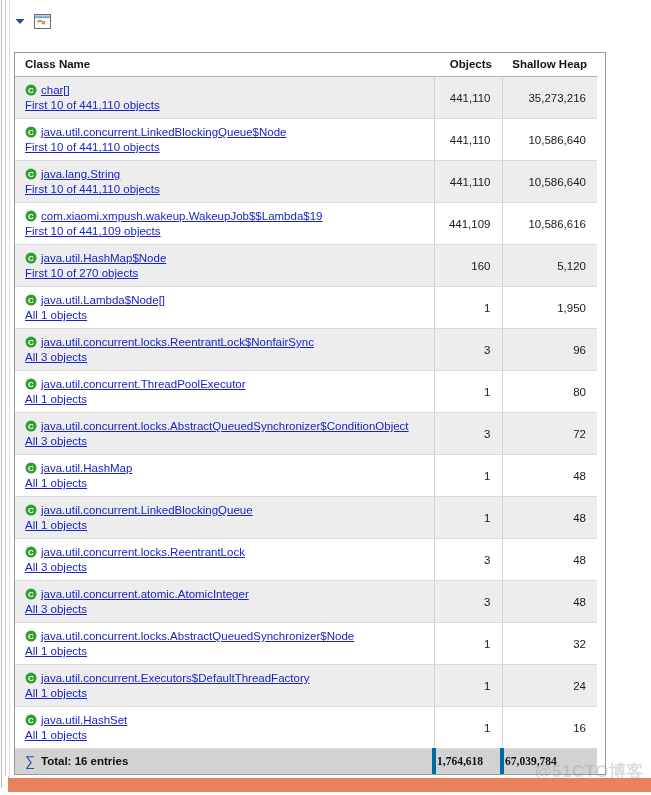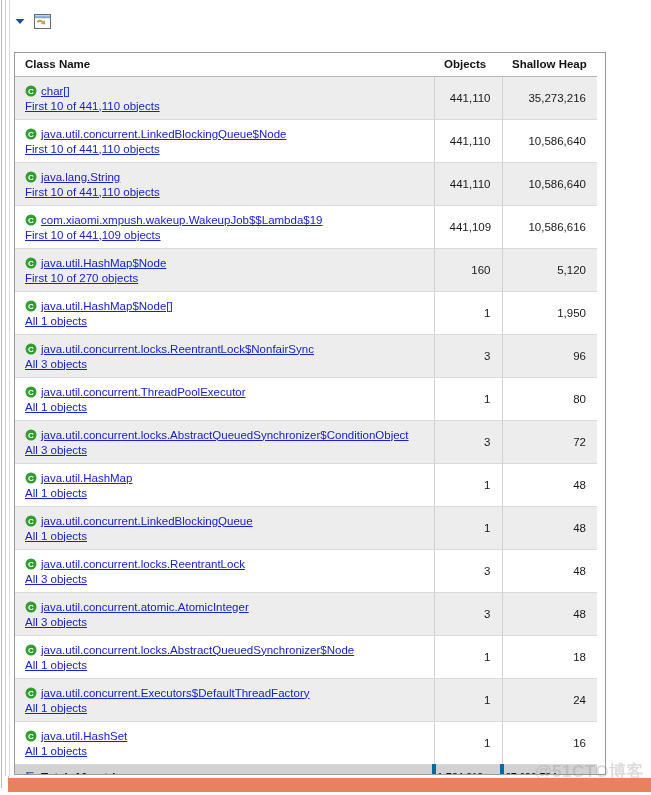--- a/index.html
+++ b/index.html
@@ -93,29 +93,29 @@
     font-size: 11.5px;
     font-weight: bold;
     color: #131313;
     text-align: left;
     padding: 5px 8px 6px 10px;
     border-bottom: 1px solid #b5b5b5;
     height: 23px;
     vertical-align: middle;
     white-space: nowrap;
   }
-  thead th.num { padding-right: 10px; }
+  thead th.num { text-align: right; padding-right: 10px; }
 
   tbody tr.even td { background: #ededed; }
   tbody tr.odd  td { background: #ffffff; }
 
   tbody td {
     border-bottom: 1px solid #dadada;
     vertical-align: middle;
-    padding: 15px;
+    padding: 0;
     height: 42px;
   }
   tbody td.cell-name { padding: 4px 6px 4px 10px; }
   tbody td.cell-num {
     text-align: right;
     padding-right: 11px;
     font-size: 11.5px;
     color: #1a1a1a;
     border-left: 1px solid #d2d2d2;
     font-family: "Liberation Sans", sans-serif;
@@ -299,21 +299,21 @@
               </div><span class="sub-link">First 10 of 270 objects</span></td>
             <td class="cell-num">160</td>
             <td class="cell-num">5,120</td>
           </tr>
           <tr class="odd">
             <td class="cell-name"><div class="cls-line">
                 <span class="cls-ico"><svg width="12" height="12" viewBox="0 0 12 12">
                     <circle cx="6" cy="6" r="5.5" fill="#2f9e2f"></circle>
                     <text x="6" y="8.9" text-anchor="middle" font-size="8" font-family="Liberation Sans, sans-serif" font-weight="bold" fill="#ffffff">C</text>
                   </svg></span>
-                <span class="cls-link">java.util.HashMap$Node[]</span>
+                <span class="cls-link">java.util.Lambda$Node[]</span>
               </div><span class="sub-link">All 1 objects</span></td>
             <td class="cell-num">1</td>
             <td class="cell-num">1,950</td>
           </tr>
           <tr class="even">
             <td class="cell-name"><div class="cls-line">
                 <span class="cls-ico"><svg width="12" height="12" viewBox="0 0 12 12">
                     <circle cx="6" cy="6" r="5.5" fill="#2f9e2f"></circle>
                     <text x="6" y="8.9" text-anchor="middle" font-size="8" font-family="Liberation Sans, sans-serif" font-weight="bold" fill="#ffffff">C</text>
                   </svg></span>
@@ -390,21 +390,21 @@
           </tr>
           <tr class="odd">
             <td class="cell-name"><div class="cls-line">
                 <span class="cls-ico"><svg width="12" height="12" viewBox="0 0 12 12">
                     <circle cx="6" cy="6" r="5.5" fill="#2f9e2f"></circle>
                     <text x="6" y="8.9" text-anchor="middle" font-size="8" font-family="Liberation Sans, sans-serif" font-weight="bold" fill="#ffffff">C</text>
                   </svg></span>
                 <span class="cls-link">java.util.concurrent.locks.AbstractQueuedSynchronizer$Node</span>
               </div><span class="sub-link">All 1 objects</span></td>
             <td class="cell-num">1</td>
-            <td class="cell-num">18</td>
+            <td class="cell-num">32</td>
           </tr>
           <tr class="even">
             <td class="cell-name"><div class="cls-line">
                 <span class="cls-ico"><svg width="12" height="12" viewBox="0 0 12 12">
                     <circle cx="6" cy="6" r="5.5" fill="#2f9e2f"></circle>
                     <text x="6" y="8.9" text-anchor="middle" font-size="8" font-family="Liberation Sans, sans-serif" font-weight="bold" fill="#ffffff">C</text>
                   </svg></span>
                 <span class="cls-link">java.util.concurrent.Executors$DefaultThreadFactory</span>
               </div><span class="sub-link">All 1 objects</span></td>
             <td class="cell-num">1</td>

